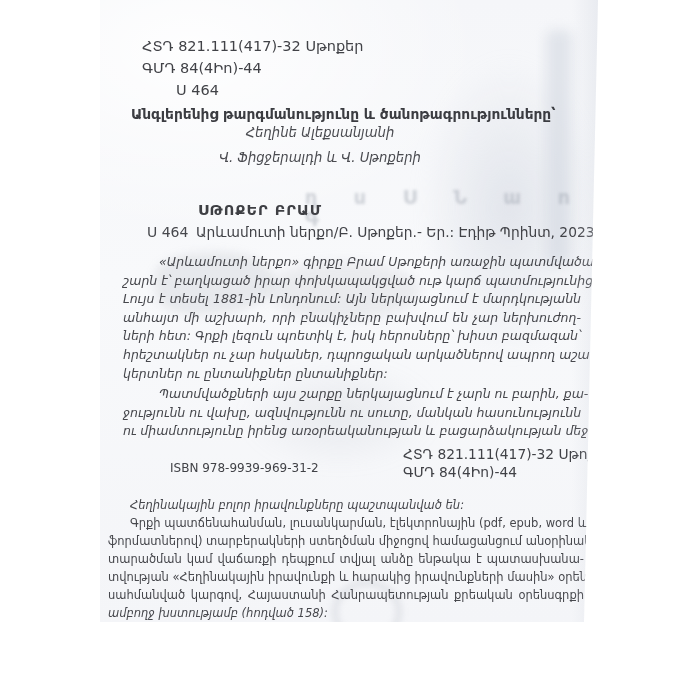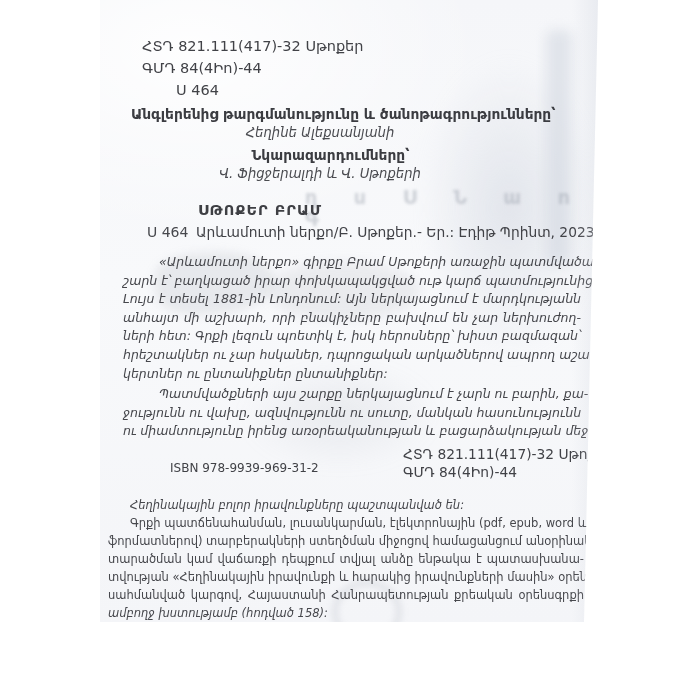--- a/index.html
+++ b/index.html
@@ -78,21 +78,20 @@
   <div class="ghost g-bl"></div>
 
   <div class="t cat-top" style="top:38px">ՀՏԴ 821.111(417)-32 Սթոքեր</div>
   <div class="t cat-top" style="top:60px">ԳՄԴ 84(4Իո)-44</div>
   <div class="t cat-top" style="top:82px;left:76px">Ս 464</div>
 
   <div class="t credits" style="white-space:normal;">
     <div class="b">Անգլերենից թարգմանությունը և ծանոթագրությունները՝</div>
     <div class="i">Հեղինե Ալեքսանյանի</div>
     <div class="gap"></div>
-    <div class="b">Նկարազարդումները՝</div>
     <div class="i">Վ. Ֆիցջերալդի և Վ. Սթոքերի</div>
   </div>
 
   <div class="t author-head">ՍԹՈՔԵՐ ԲՐԱՄ</div>
   <div class="t entry-mark">Ս 464</div>
   <div class="t entry-desc">Արևամուտի ներքո/Բ. Սթոքեր.- Եր.: Էդիթ Պրինտ, 2023.- 192 էջ:</div>
 
   <div class="para p1">
     <div class="ln first">«Արևամուտի ներքո» գիրքը Բրամ Սթոքերի առաջին պատմվածա-</div>
     <div class="ln">շարն է՝ բաղկացած իրար փոխկապակցված ութ կարճ պատմությունից:</div>

